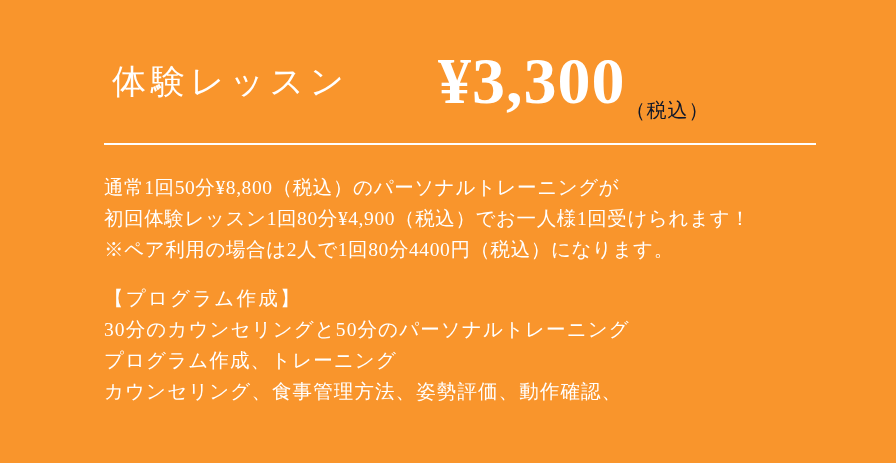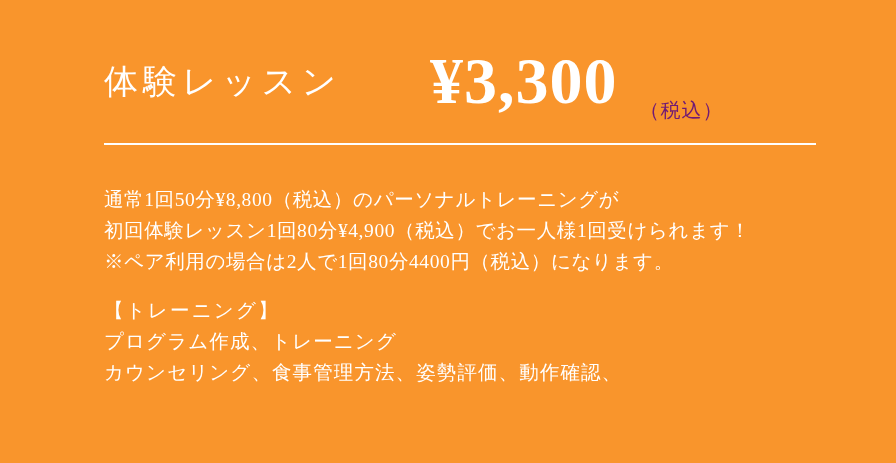--- a/index.html
+++ b/index.html
@@ -17,21 +17,21 @@
     position: relative;
     width: 896px;
     height: 463px;
     background: #f9952c;
     box-sizing: border-box;
   }
 
   
   .header-row {
     position: absolute;
-    left: 0;
+    left: 8px;
     top: 60px;
     width: 880px;
     height: 72px;
   }
   .lesson-title {
     position: absolute;
     left: 104px;
     top: 2px;
     color: #ffffff;
     font-size: 34px;
@@ -47,24 +47,23 @@
   }
   .price-amount {
     color: #ffffff;
     font-size: 66px;
     line-height: 1;
     letter-spacing: 1px;
     vertical-align: baseline;
     font-weight: bold;
   }
   .price-tax {
-    color: #701a75;
+    color: #0f172a;
     font-size: 20px;
     letter-spacing: 1px;
-    margin-left: 22px;
     position: relative;
     top: 14px;
   }
 
   
   .divider {
     position: absolute;
     left: 104px;
     top: 143px;
     width: 712px;
@@ -74,21 +73,21 @@
 
   
   .body-area {
     position: absolute;
     left: 104px;
     top: 172px;
     width: 740px;
     color: #ffffff;
   }
   .para {
-    margin: 12px 0 0 0;
+    margin: 0 0 0 0;
   }
   .para + .para {
     margin-top: 18px;
   }
   .line {
     font-size: 19.5px;
     line-height: 31px;
     letter-spacing: 0.6px;
     white-space: nowrap;
     color: #ffffff;
@@ -122,21 +121,22 @@
 
   <div class="body-area">
 
     <div class="para para-pricing">
       <div class="line">通常1回50分¥8,800（税込）のパーソナルトレーニングが</div>
       <div class="line">初回体験レッスン1回80分¥4,900（税込）でお一人様1回受けられます！</div>
       <div class="line">※ペア利用の場合は2人で1回80分4400円（税込）になります。</div>
     </div>
 
     <div class="para para-session">
-      <div class="line heading">【トレーニング】</div>
+      <div class="line heading">【プログラム作成】</div>
+      <div class="line">30分のカウンセリングと50分のパーソナルトレーニング</div>
       <div class="line">プログラム作成、トレーニング</div>
       <div class="line">カウンセリング、食事管理方法、姿勢評価、動作確認、</div>
     </div>
 
 
   </div>
 
 </div>
 
 </body></html>

